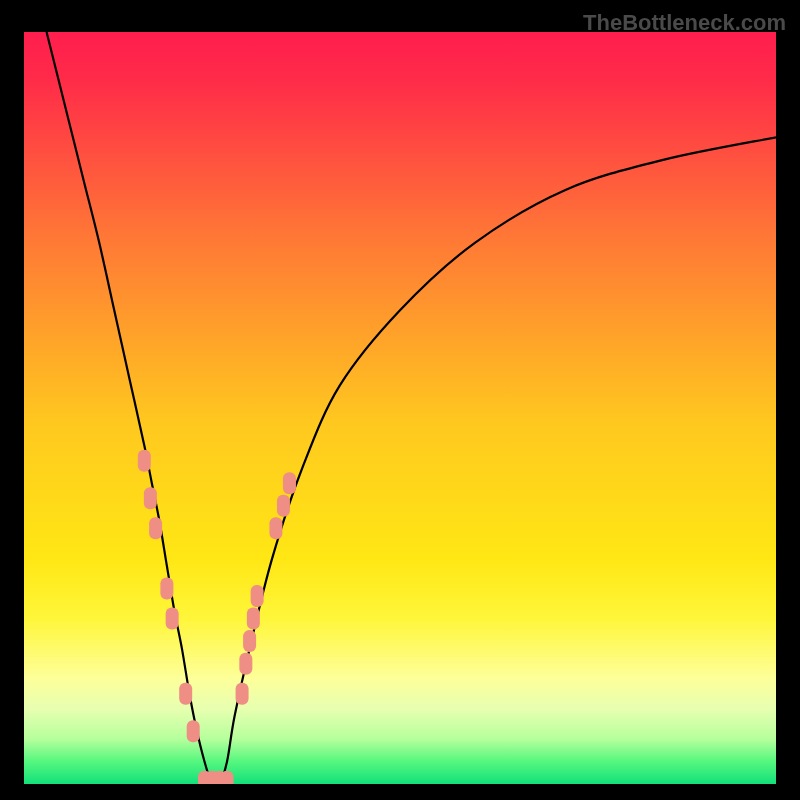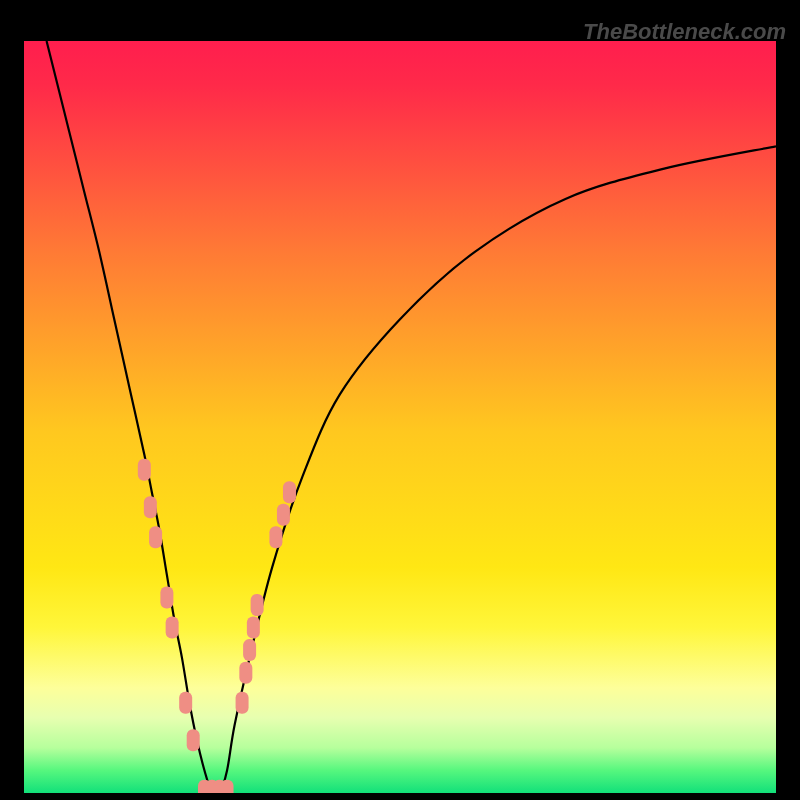--- a/index.html
+++ b/index.html
@@ -6,24 +6,23 @@
     margin: 0;
     padding: 0;
     width: 800px;
     height: 800px;
     background: #000;
     overflow: hidden;
     font-family: Arial, Helvetica, sans-serif;
   }
   .frame {
     position: absolute;
-    top: 17px; left: 0;
+    top: 8px; left: 0;
     width: 800px; height: 740px;
     background: #000;
-    font-style: italic;
   }
   .plot {
     position: absolute;
     left: 24px;
     top: 24px;
     width: 752px;
     height: 752px;
   }
   .watermark {
     position: absolute;

